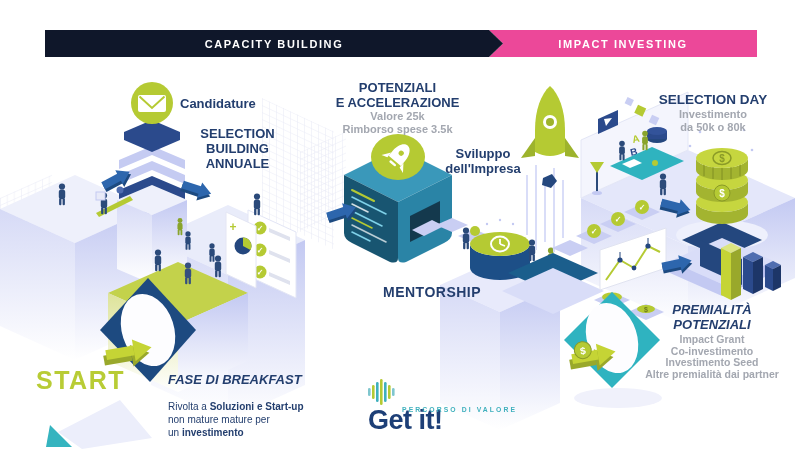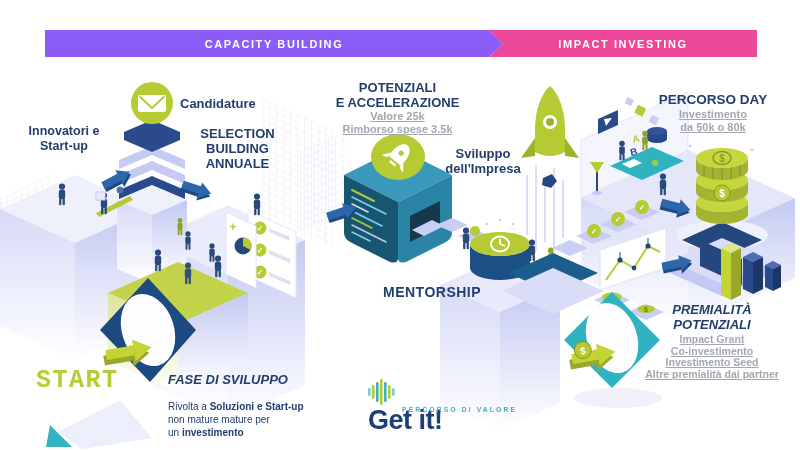--- a/index.html
+++ b/index.html
@@ -1,42 +1,42 @@
 <!DOCTYPE html>
 <html><head>
 <meta charset="utf-8">
 <style>
   html,body{margin:0;padding:0;background:#fff;}
   .stage{position:relative;width:800px;height:450px;background:#fff;overflow:hidden;
          font-family:"Liberation Sans",sans-serif;}
   .scene{position:absolute;left:0;top:0;z-index:1;}
   
-  .banner-dark{position:absolute;left:45px;top:30px;width:458px;height:27px;background:#8b5cf6;
+  .banner-dark{position:absolute;left:45px;top:30px;width:458px;height:27px;background:#0f172a;
     clip-path:polygon(0 0,calc(100% - 14px) 0,100% 50%,calc(100% - 14px) 100%,0 100%);
     display:flex;align-items:center;justify-content:center;z-index:3;}
   .banner-teal{position:absolute;left:489px;top:30px;width:268px;height:27px;background:#ec4899;
     clip-path:polygon(0 0,100% 0,100% 100%,0 100%,14px 50%);
     display:flex;align-items:center;justify-content:center;z-index:2;}
   .banner-txt{color:#fff;font-size:11px;font-weight:bold;letter-spacing:1.6px;}
   
   .lbl{position:absolute;color:#233e6e;font-weight:bold;white-space:pre-line;z-index:4;}
   .ctr{text-align:center;}
-  .sub{color:#a3a7b0;text-decoration:underline;}
+  .sub{color:#a3a7b0;}
   .innovators{left:8px;top:124px;width:112px;font-size:12.5px;line-height:15px;}
   .candidature{left:180px;top:96px;font-size:13px;text-align:center;}
   .selection{left:180px;top:126px;width:115px;font-size:13px;line-height:15px;}
   .incub-t{left:320px;top:80px;width:155px;font-size:13px;line-height:15px;}
   .incub-s{left:320px;top:110px;width:155px;font-size:11px;line-height:13px;}
   .sviluppo{left:428px;top:146px;width:110px;font-size:13px;line-height:15px;}
   .mentorship{left:383px;top:284px;font-size:14px;letter-spacing:.5px;}
   .investor-t{left:638px;top:92px;width:150px;font-size:13.5px;}
   .investor-s{left:638px;top:108px;width:150px;font-size:11px;line-height:13px;}
   .prem-t{left:637px;top:302px;width:150px;font-size:13px;line-height:15px;font-style:italic;}
   .prem-s{left:617px;top:334px;width:190px;font-size:10.5px;line-height:11.5px;}
-  .start{left:36px;top:366px;font-size:25px;color:#b8cc35;letter-spacing:1.5px;font-family:Liberation Mono, monospace;}
+  .start{left:36px;top:366px;font-size:25px;color:#b8cc35;letter-spacing:1.5px;}
   .fase-t{left:168px;top:372px;font-size:13px;font-style:italic;}
   .fase-p{left:168px;top:400px;width:160px;font-size:10px;line-height:13px;color:#233e6e;
           font-weight:normal;z-index:4;position:absolute;}
   .fase-p b{font-weight:bold;}
   
   .logo{position:absolute;left:368px;top:374px;z-index:4;display:flex;align-items:flex-start;flex-direction:column;}
   .logo-name{color:#1d3f77;font-size:27px;font-weight:bold;letter-spacing:-.5px;line-height:28px;}
   .logo-tag{position:absolute;left:402px;top:406px;color:#3fb0bd;font-size:6.8px;font-weight:bold;
             letter-spacing:2.1px;z-index:4;}
 </style>
@@ -360,44 +360,42 @@
   </g>
 </svg>
 
 <div class="banner-dark">
   <span class="banner-txt">CAPACITY BUILDING</span>
 </div>
 <div class="banner-teal">
   <span class="banner-txt">IMPACT INVESTING</span>
 </div>
 
-<div class="lbl ctr innovators">Innovatori e
-Start-up</div>
 <div class="lbl candidature">Candidature</div>
 <div class="lbl ctr selection">SELECTION
 BUILDING
 ANNUALE</div>
 <div class="lbl ctr incub-t">POTENZIALI
 E ACCELERAZIONE</div>
 <div class="lbl ctr sub incub-s">Valore 25k
 Rimborso spese 3.5k</div>
 <div class="lbl mentorship">MENTORSHIP</div>
 <div class="lbl ctr sviluppo">Sviluppo
 dell'Impresa</div>
-<div class="lbl ctr investor-t">PERCORSO DAY</div>
+<div class="lbl ctr investor-t">SELECTION DAY</div>
 <div class="lbl ctr sub investor-s">Investimento
 da 50k o 80k</div>
 <div class="lbl ctr prem-t">PREMIALITÀ
 POTENZIALI</div>
 <div class="lbl ctr sub prem-s">Impact Grant
 Co-investimento
 Investimento Seed
 Altre premialità dai partner</div>
 <div class="lbl start">START</div>
-<div class="lbl fase-t">FASE DI SVILUPPO</div>
+<div class="lbl fase-t">FASE DI BREAKFAST</div>
 <div class="fase-p">
   <span>Rivolta a </span><b>Soluzioni e Start-up</b><br>
   <span>non mature mature per</span><br>
   <span>un </span><b>investimento</b>
 </div>
 
 <div class="logo">
   <svg width="30" height="30" viewBox="0 0 30 30" style="margin-top:2px">
     <g>
       <rect x="0" y="12" width="2.6" height="8" rx="1.3" fill="#7fc6ce"></rect>

